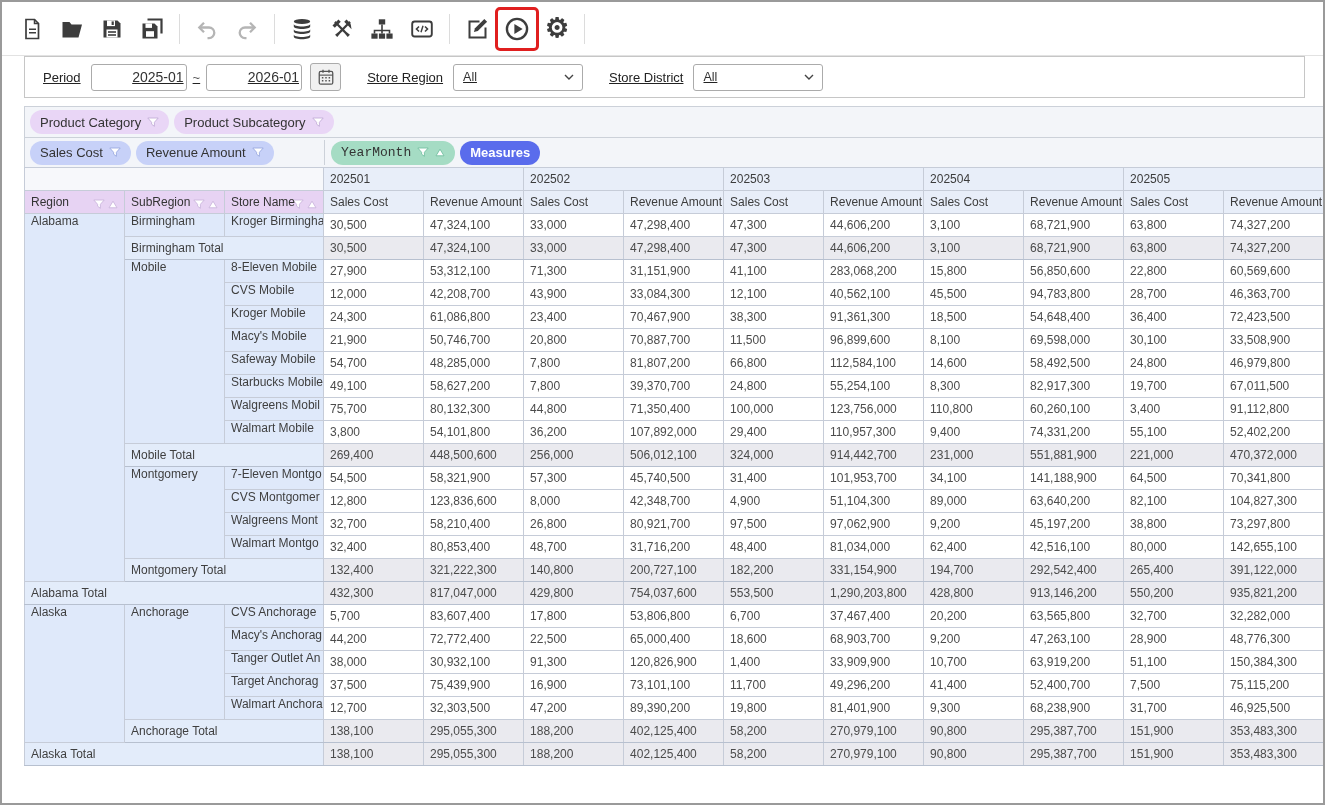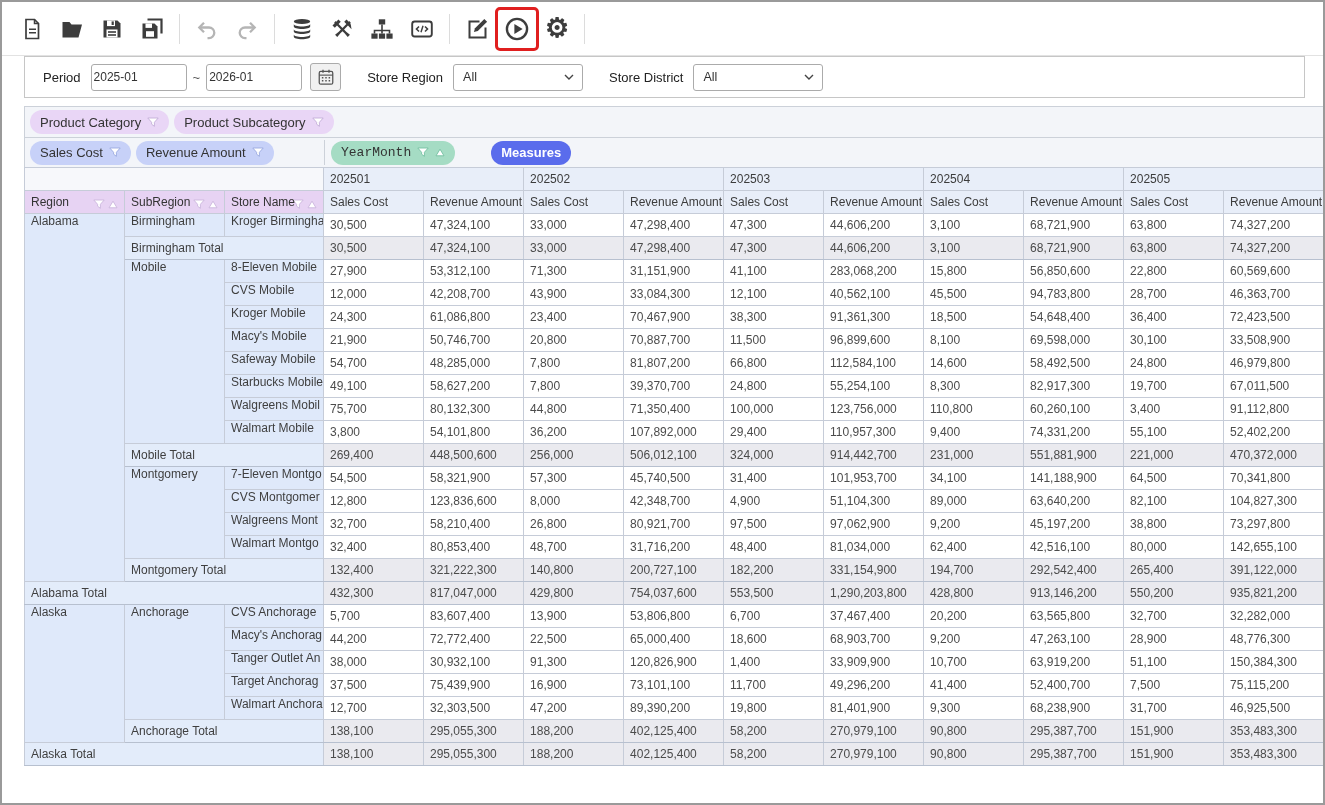--- a/index.html
+++ b/index.html
@@ -14,41 +14,41 @@
   .tb-sep { width:1px; height:30px; background:#dcdcdc; margin:0 7px; }
   .tb-glyph { font-size:24px; color:#3d3d3d; line-height:1; }
   .tb-glyph.gear { font-size:27px; font-weight:bold; }
   .tb-btn.highlighted { outline:3px solid #e01f1f; outline-offset:-1px; }
 
   
   .page { padding:0 0 0 22px; }
   .page-title { font-size:19px; font-weight:bold; color:#22334e; margin:13px 0 11px 0; letter-spacing:.2px; }
 
   
-  .filter-bar { width:1281px; border:1px solid #c6c6c6; height:42px; display:flex; align-items:center; padding:0 18px; font-size:13px; color:#222; }
+  .filter-bar { width:1281px; border:1px solid #c6c6c6; height:42px; display:flex; align-items:center; padding:0 18px; font-size:13px; color:#222;text-decoration:underline; }
   .f-label { margin-right:10px; }
-  .f-input { width:96px; height:27px; border:1px solid #ababab; border-radius:3px; text-align:left; font-size:12px; color:#333; font-family:"Liberation Sans",sans-serif; }
+  .f-input { width:96px; height:27px; border:1px solid #ababab; border-radius:3px; text-align:right; font-size:14px; color:#333; font-family:"Liberation Sans",sans-serif; }
   .tilde { margin:0 6px; color:#555; }
   .cal-btn { width:31px; height:28px; margin-left:8px; border:1px solid #ababab; border-radius:3px; background:#f1f1f1; display:flex; align-items:center; justify-content:center; cursor:pointer; }
   .f-group { display:flex; align-items:center;text-align:right; }
   .gap-lg { margin-left:26px; }
   .selectbox { width:130px; height:27px; border:1px solid #ababab; border-radius:3px; display:flex; align-items:center; justify-content:space-between; padding:0 8px 0 9px; color:#333; font-size:12.5px; cursor:pointer; background:#fff; }
   .chev { width:10px; height:6px; }
 
   
   .pivot-chips { margin-top:8px; width:1303px; border:1px solid #ccd1d9; border-bottom:none; background:#f3f5f9; }
   .chip-row { display:flex; align-items:center; min-height:30px; padding:2px 5px; }
   .chip-row.split { border-top:1px solid #ccd1d9; padding:2px 0; }
   .chip-row .left-zone { width:299px; padding:0 5px; display:flex; align-items:center; flex:none; }
   .chip-row .right-zone { flex:1; border-left:1px solid #ccd1d9; padding:0 6px; display:flex; align-items:center; align-self:stretch; }
   .chip { display:inline-flex; align-items:center; gap:6px; height:24px; padding:0 10px; border-radius:12px; font-size:13px; color:#333; margin-right:5px; cursor:pointer; white-space:nowrap; }
   .chip-lav   { background:#e9d6f6; color-adjust:exact; }
   .chip-blue  { background:#c7d1f8; }
   .chip-green { background:#a5dcc4;font-family:Liberation Mono, monospace; }
-  .chip-solid { background:#5a6cec; color:#fff; font-weight:bold;margin-left:31px; }
+  .chip-solid { background:#5a6cec; color:#fff; font-weight:bold; }
   .chip-lav   .icn { color:#c3aed8; }
   .chip-blue  .icn { color:#9aa9e0; }
   .chip-green .icn { color:#74c0a2; }
   .chip span.txt { color:inherit; }
   .icn { display:inline-flex; }
 
   
   .table-wrap { width:1303px; overflow:hidden; }
   table.pivot { border-collapse:collapse; table-layout:fixed; width:1299px; font-size:12px; color:#3f3f3f; }
   table.pivot th, table.pivot td { border:1px solid #c6ccd8; height:23px; padding:0 6px; overflow:hidden; white-space:nowrap; font-weight:normal; text-align:left; }
@@ -578,21 +578,21 @@
               <td class="num">913,146,200</td>
               <td class="num">550,200</td>
               <td class="num">935,821,200</td>
             </tr>
             <tr>
               <td class="rh" rowspan="6">Alaska</td>
               <td class="rh" rowspan="5">Anchorage</td>
               <td class="rh">CVS Anchorage</td>
               <td class="num">5,700</td>
               <td class="num">83,607,400</td>
-              <td class="num">13,900</td>
+              <td class="num">17,800</td>
               <td class="num">53,806,800</td>
               <td class="num">6,700</td>
               <td class="num">37,467,400</td>
               <td class="num">20,200</td>
               <td class="num">63,565,800</td>
               <td class="num">32,700</td>
               <td class="num">32,282,000</td>
             </tr>
             <tr>
               <td class="rh">Macy's Anchorag</td>

